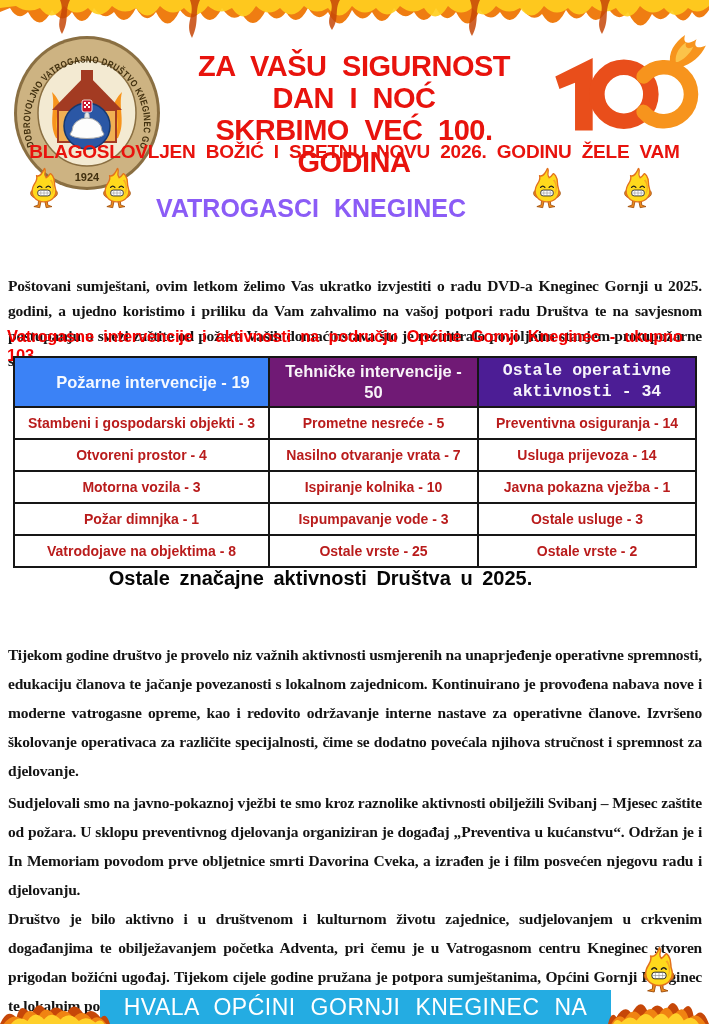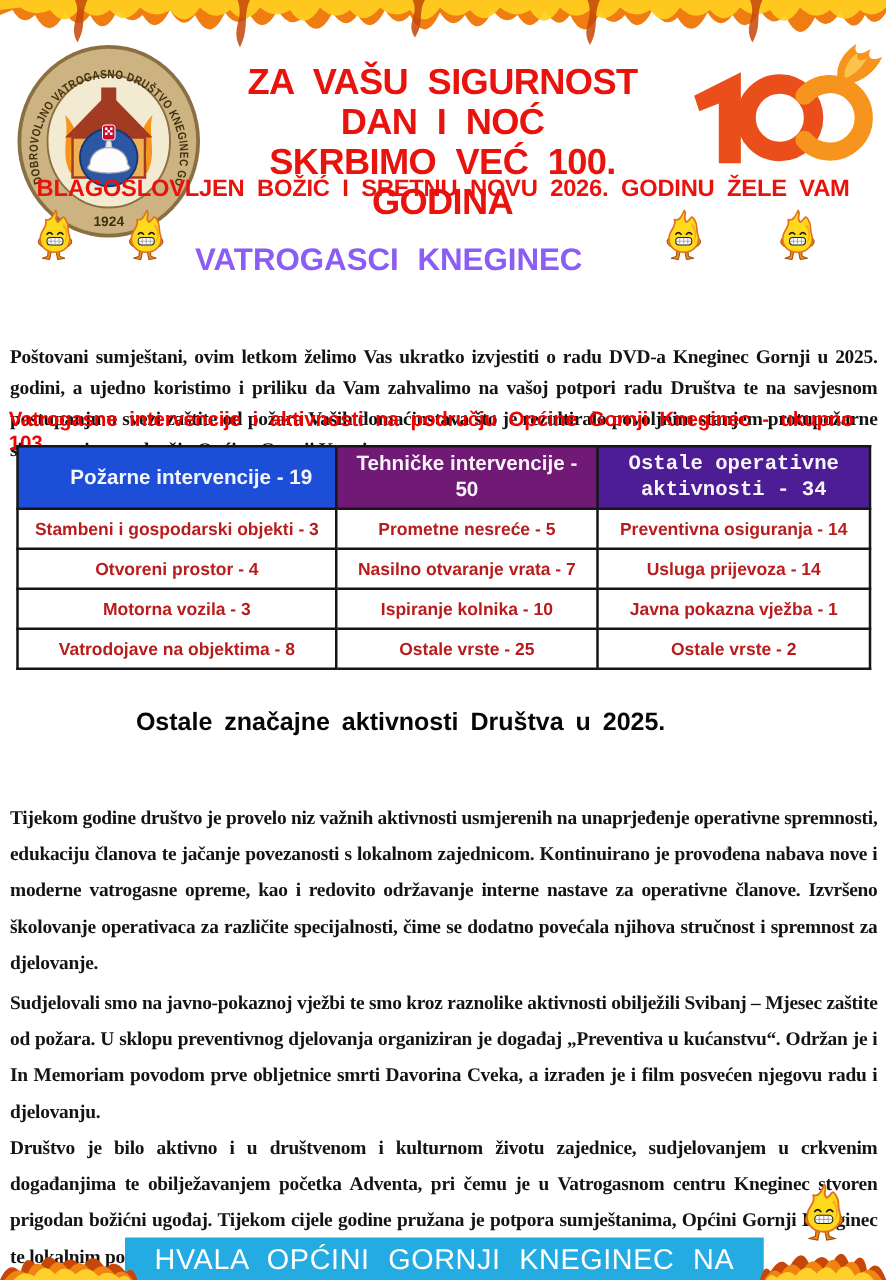--- a/index.html
+++ b/index.html
@@ -140,38 +140,43 @@
   <div class="abs red-heading">Vatrogasne intervencije i aktivnosti na području Općine Gornji Kneginec - ukupno 103</div>
 
   <table class="abs itable">
     <colgroup>
         <col style="width:255px">
         <col style="width:209px">
         <col style="width:218px">
       </colgroup>
     <tbody>
       <tr>
-        <td class="th" style="background-color: #1d4ed8; padding-left: 27px;">Požarne intervencije - 19</td>
+        <td class="th" style="background-color: #3b82f6; padding-left: 27px;">Požarne intervencije - 19</td>
         <td class="th" style="background-color: #701a75;">Tehničke intervencije - 50</td>
         <td class="th" style="background-color: #4c1d95; font-family: Liberation Mono, monospace;">Ostale operativne aktivnosti - 34</td>
       </tr>
       <tr>
         <td class="cell">Stambeni i gospodarski objekti - 3</td>
         <td class="cell">Prometne nesreće - 5</td>
         <td class="cell">Preventivna osiguranja - 14</td>
       </tr>
       <tr>
         <td class="cell">Otvoreni prostor - 4</td>
         <td class="cell">Nasilno otvaranje vrata - 7</td>
         <td class="cell">Usluga prijevoza - 14</td>
       </tr>
       <tr>
         <td class="cell">Motorna vozila - 3</td>
         <td class="cell">Ispiranje kolnika - 10</td>
         <td class="cell">Javna pokazna vježba - 1</td>
+      </tr>
+      <tr>
+        <td class="cell">Požar dimnjka - 1</td>
+        <td class="cell">Ispumpavanje vode - 3</td>
+        <td class="cell">Ostale usluge - 3</td>
       </tr>
       <tr>
         <td class="cell">Vatrodojave na objektima - 8</td>
         <td class="cell">Ostale vrste - 25</td>
         <td class="cell">Ostale vrste - 2</td>
       </tr>
     </tbody>
   </table>
 
   <div class="abs black-heading">Ostale značajne aktivnosti Društva u 2025.</div>

